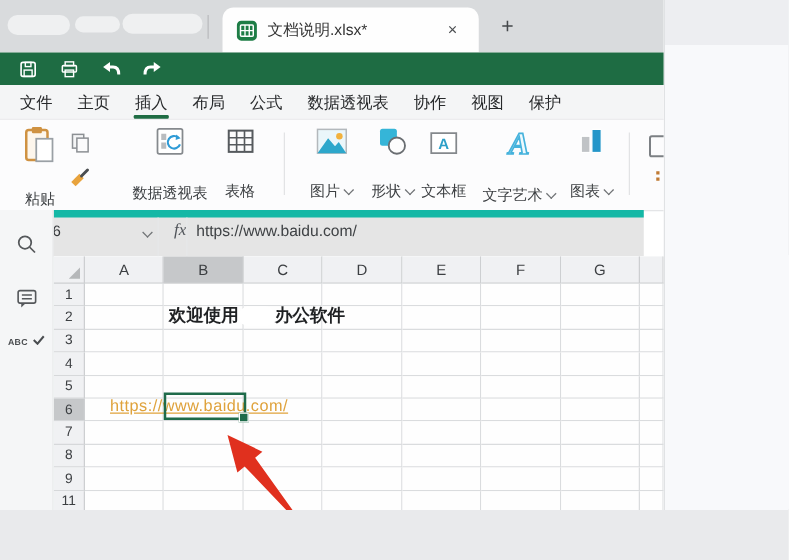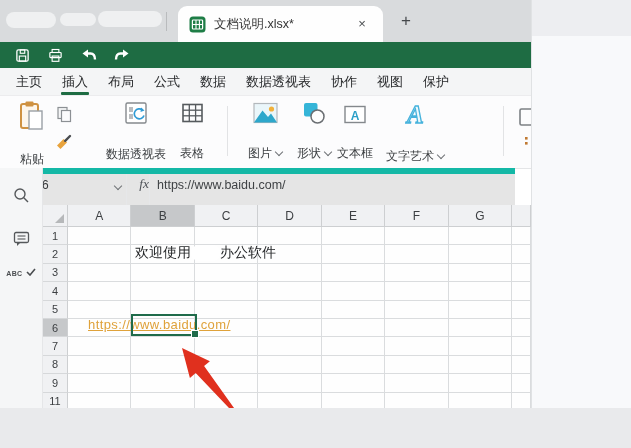--- a/index.html
+++ b/index.html
@@ -57,21 +57,21 @@
   .g-corner{width:25px;height:22px;background:#f0f1f3;border-right:1px solid #cdcfd1;border-bottom:1px solid #cdcfd1;box-sizing:border-box;position:relative;flex:none;}
   .g-corner::after{content:"";position:absolute;right:3px;bottom:3px;border-bottom:9px solid #b6b8ba;border-left:9px solid transparent;}
   .g-colhead{width:63.45px;height:22px;background:#f0f1f3;border-right:1px solid #cdcfd1;border-bottom:1px solid #cdcfd1;box-sizing:border-box;font-size:12px;color:#3c3f42;display:flex;align-items:center;justify-content:center;flex:none;}
   .g-colhead.partial{width:19px;}
   .g-colhead.sel,.g-rowhead.sel{background:#c6c8ca;}
   .g-row{display:flex;height:18.4px;}
   .g-rowhead{width:25px;background:#f0f1f3;border-right:1px solid #cdcfd1;border-bottom:1px solid #d6d8da;box-sizing:border-box;font-size:11px;color:#3c3f42;display:flex;align-items:center;justify-content:center;flex:none;}
   .g-cell{width:63.45px;background:#fefefe;border-right:1px solid #dadcde;border-bottom:1px solid #dadcde;box-sizing:border-box;flex:none;}
   .g-cell.partial{width:19px;}
 
-  .b2text{position:absolute;left:92px;top:39px;font-size:14px;color:#1f2123;white-space:nowrap;display:flex;align-items:center;}
+  .b2text{position:absolute;left:92px;top:39px;font-size:14px;color:#1f2123;white-space:nowrap;display:flex;align-items:center;font-weight:bold;}
   .b2gap{display:inline-block;width:29px;height:16px;background:#fff;border-radius:8px;}
   .a6link{position:absolute;left:45px;top:112px;font-size:13px;letter-spacing:.4px;color:#dfa23b;text-decoration:underline;white-space:nowrap;}
   .selbox{position:absolute;left:88px;top:109px;width:66px;height:22px;border:2px solid #1f6b4a;box-sizing:border-box;}
   .selhandle{position:absolute;right:-4px;bottom:-4px;width:6px;height:6px;background:#1f6b4a;border:1px solid #fff;box-sizing:content-box;}
 
   .arrow-svg{position:absolute;left:0;top:0;pointer-events:none;}
   .blob-br{position:absolute;left:440px;top:412px;width:90px;height:36px;background:rgba(255,255,255,.88);border-radius:16px;}
 </style>
 </head>
 <body>
@@ -123,25 +123,25 @@
       </div>
       <div class="qbtn">
         <svg width="16" height="14" viewBox="0 0 16 14">
           <polygon points="14.5,5.5 9,1.5 9,9.5" fill="#fff"></polygon>
           <path d="M9.5 5.5 H6.5 Q2 5.5 2 11.5" fill="none" stroke="#fff" stroke-width="2.4"></path>
         </svg>
       </div>
     </div>
 
     <div class="menubar">
+        <div class="menu-item">文件</div>
         <div class="menu-item">主页</div>
         <div class="menu-item active">插入</div>
         <div class="menu-item">布局</div>
         <div class="menu-item">公式</div>
-        <div class="menu-item">数据</div>
         <div class="menu-item">数据透视表</div>
         <div class="menu-item">协作</div>
         <div class="menu-item">视图</div>
         <div class="menu-item">保护</div>
       </div>
 
     <div class="ribbon">
       <div class="rbtn" style="left:8px;width:48px;">
         <div class="ric">
           <svg width="26" height="31" viewBox="0 0 26 31">
@@ -244,20 +244,32 @@
           <svg width="26" height="28" viewBox="0 0 26 28">
             <text x="5" y="23" font-size="25" font-style="italic" font-weight="bold" fill="#eef9fd" stroke="#45b2dc" stroke-width="1.3" font-family="Liberation Serif,serif">A</text>
           </svg>
         </div>
         <div class="rlabel">
             <span>文字艺术</span>
             <span class="chev"></span>
           </div>
       </div>
 
+      <div class="rbtn" style="left:449px;width:48px;">
+        <div class="ric">
+          <svg width="24" height="25" viewBox="0 0 24 25">
+            <rect x="4" y="9" width="7" height="13" fill="#c0c3c6" stroke="#fff" stroke-width="1"></rect>
+            <rect x="12.5" y="3.5" width="7.5" height="18.5" fill="#2496c9" stroke="#fff" stroke-width="1"></rect>
+          </svg>
+        </div>
+        <div class="rlabel">
+            <span>图表</span>
+            <span class="chev"></span>
+          </div>
+      </div>
 
       <div class="rdivider" style="left:503px;"></div>
 
       <div class="partial-icon">
         <svg width="28" height="50" viewBox="0 0 28 50">
           <rect x="3" y="1" width="22" height="16" rx="1.5" fill="none" stroke="#7c8084" stroke-width="1.6"></rect>
           <rect x="8" y="29" width="2.6" height="2.6" fill="#c07a33"></rect>
           <rect x="8" y="34" width="2.6" height="2.6" fill="#c07a33"></rect>
         </svg>
       </div>

